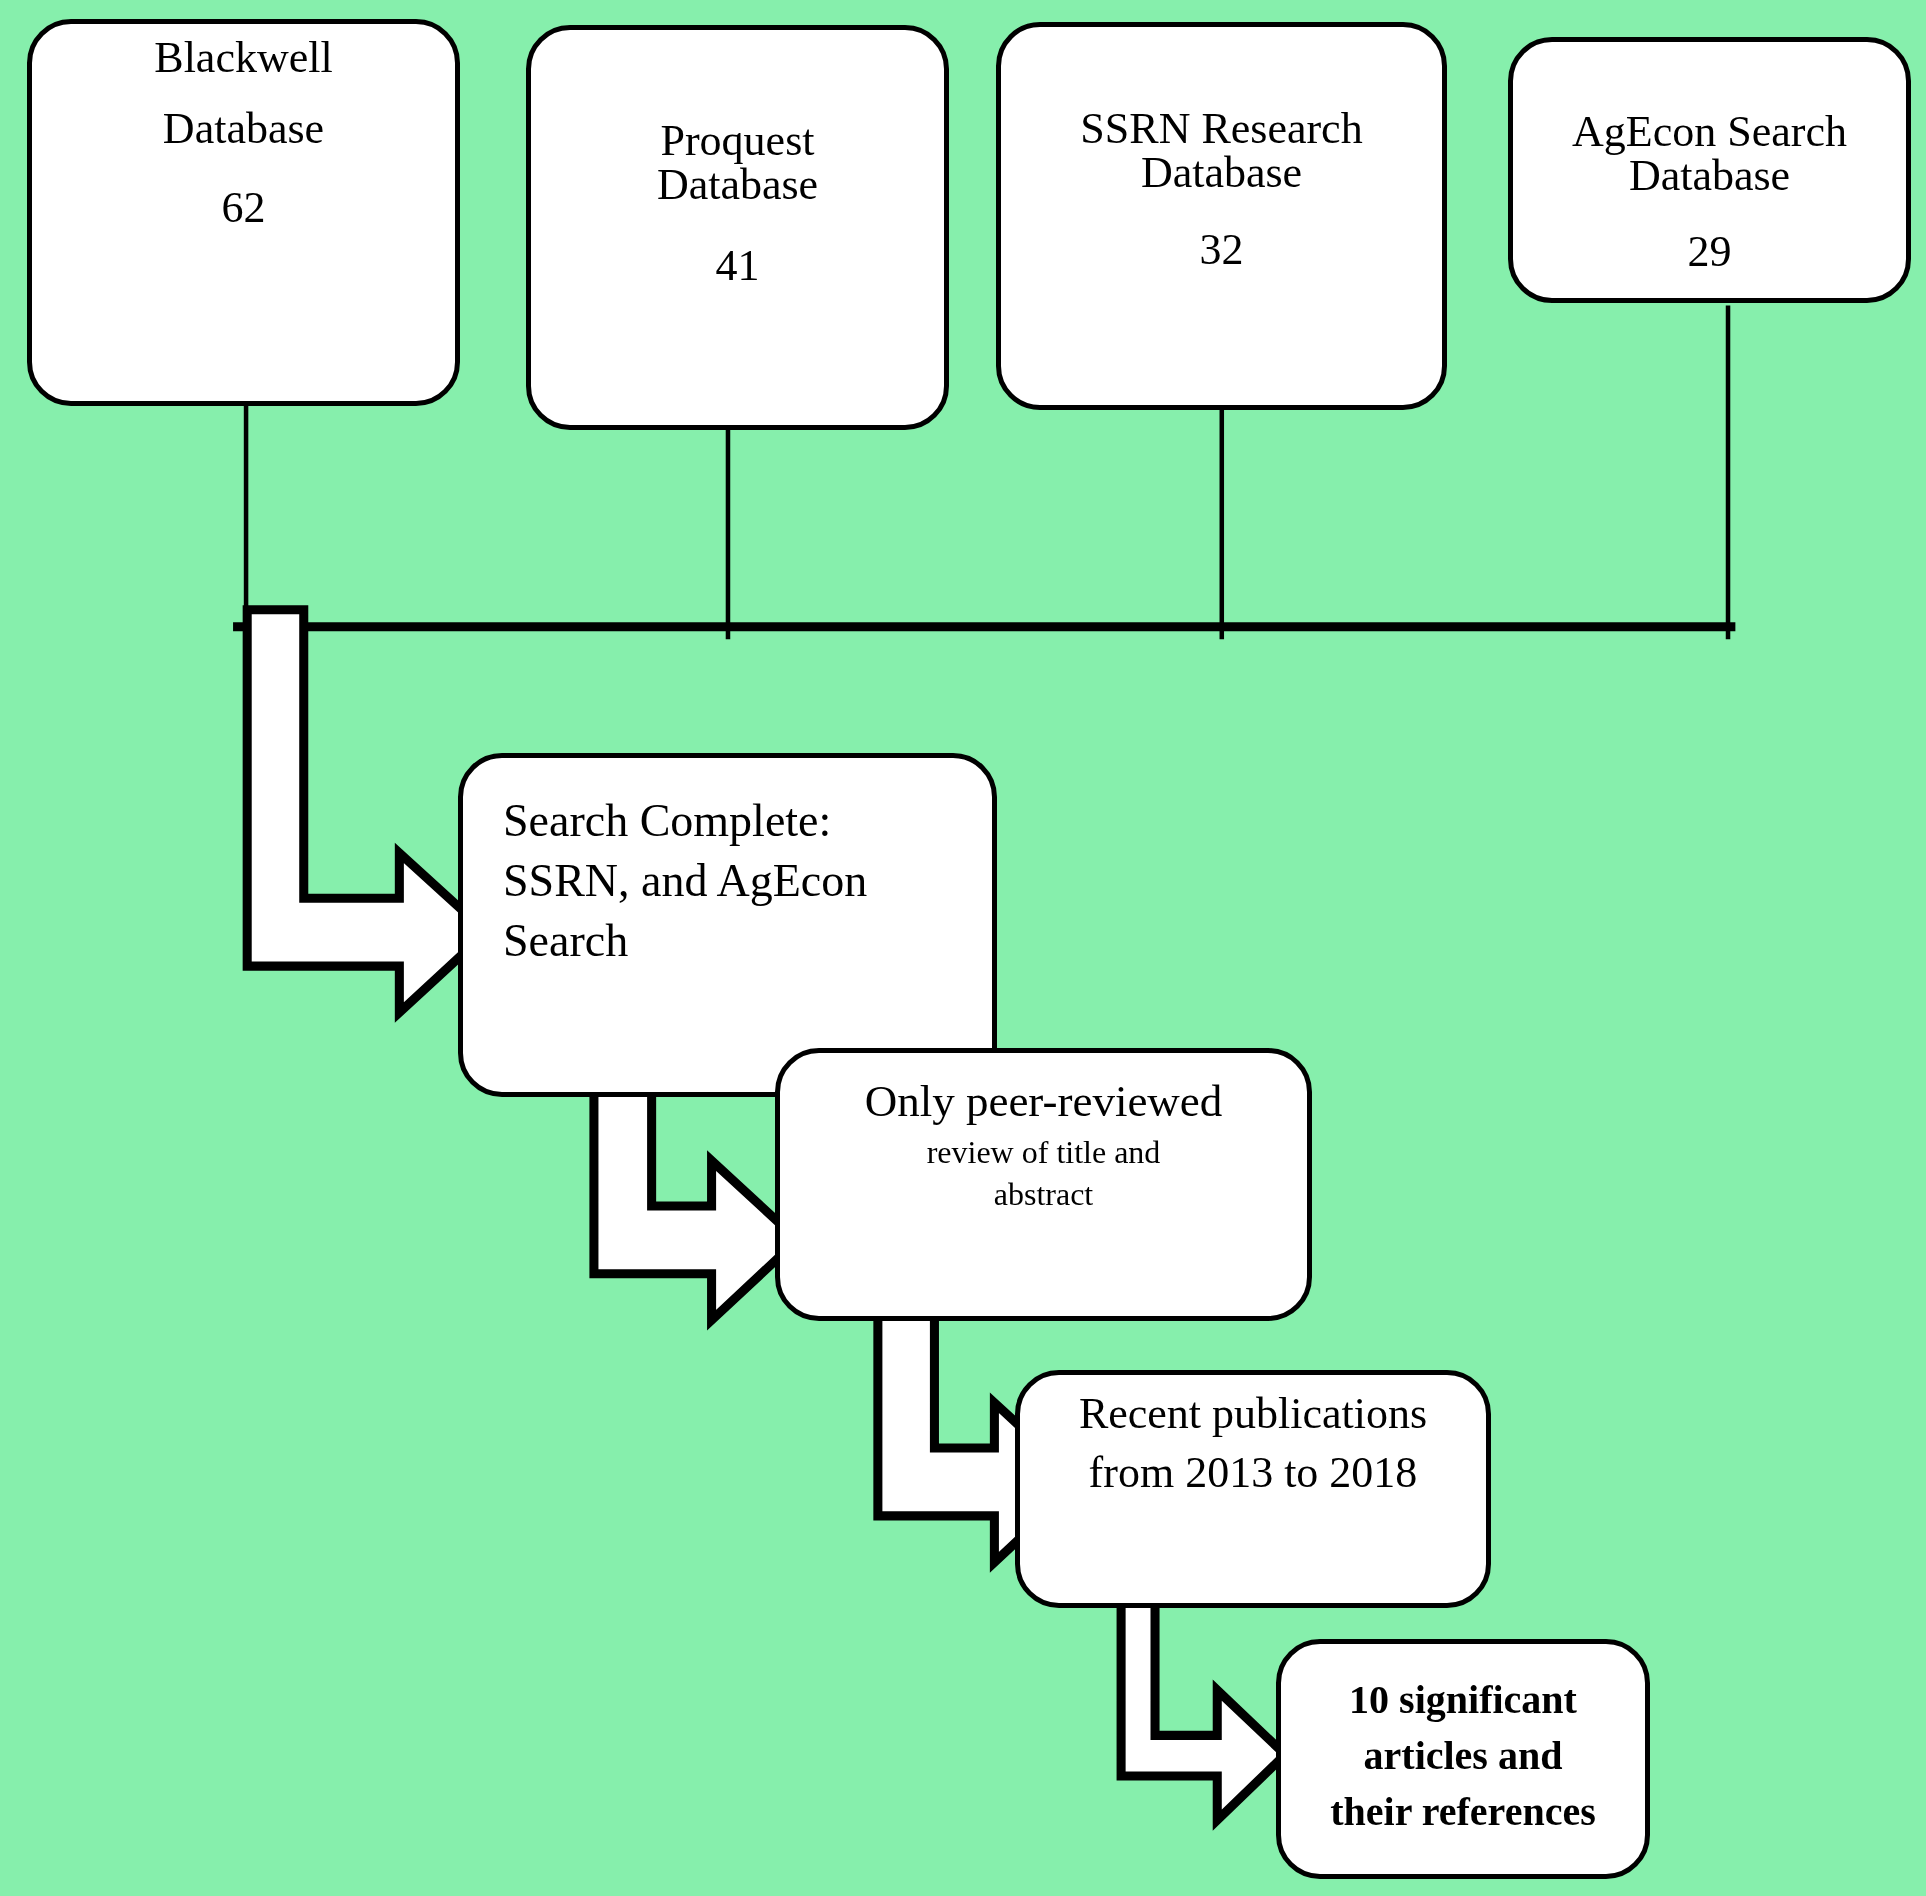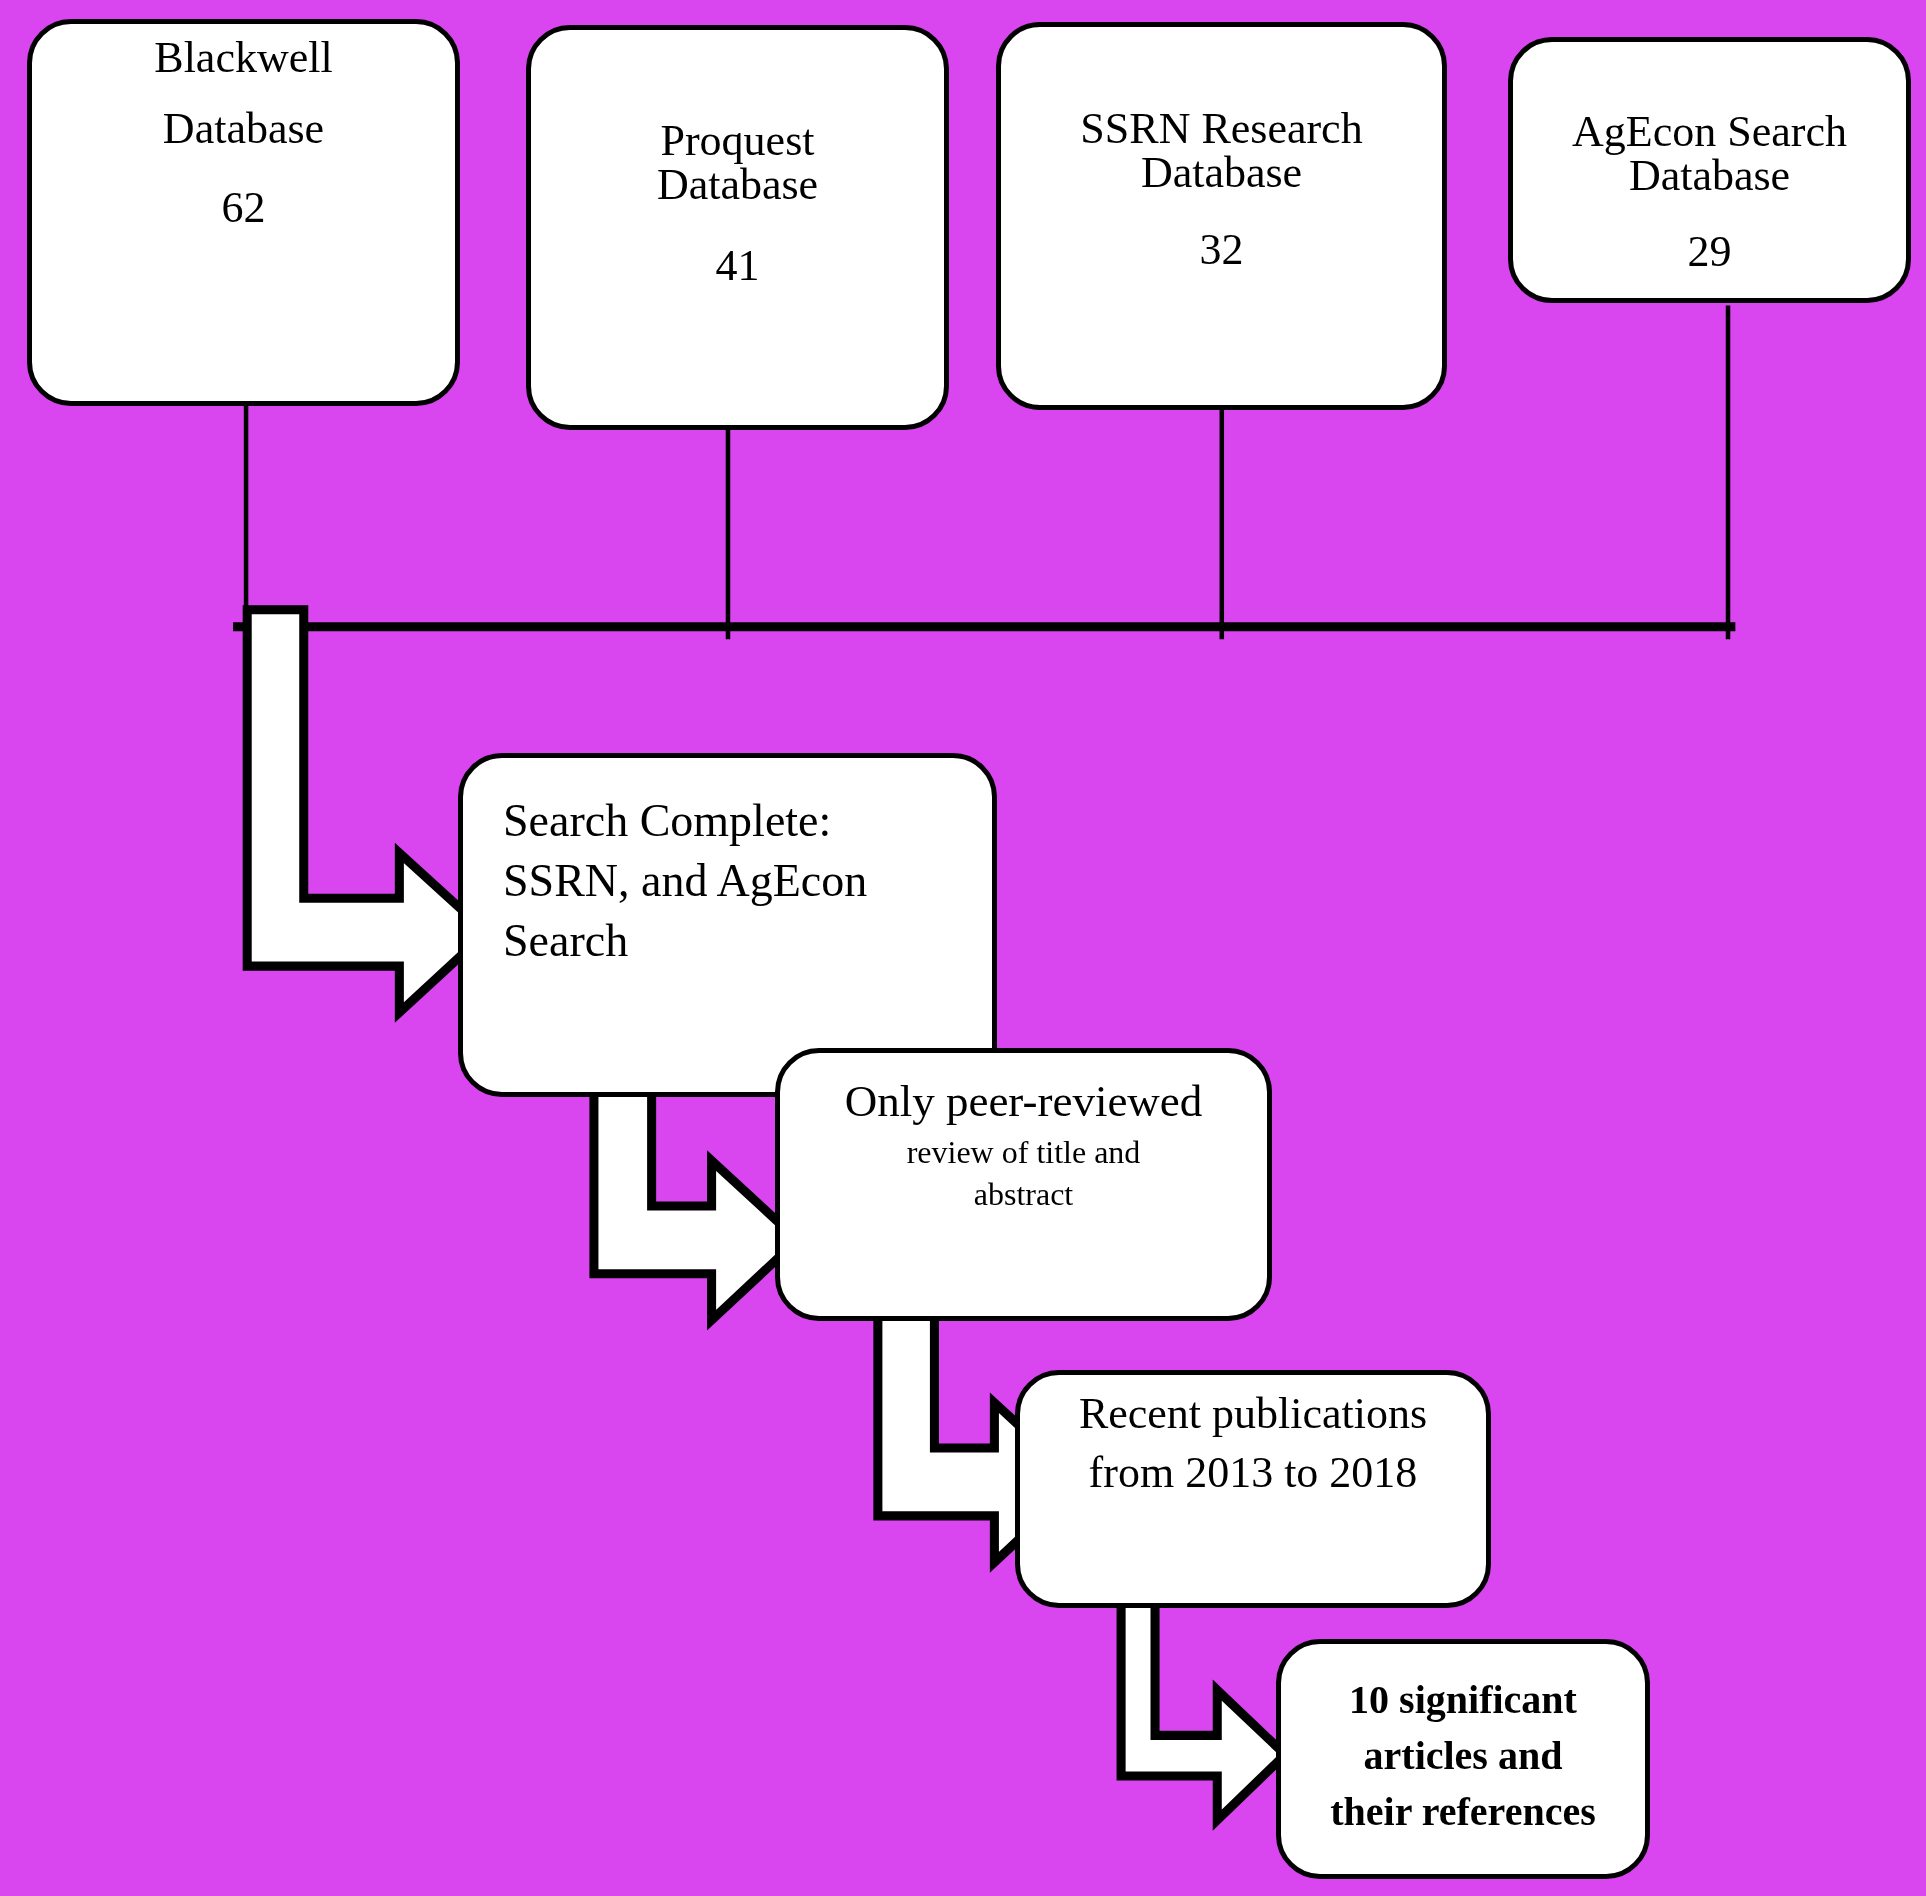--- a/index.html
+++ b/index.html
@@ -4,21 +4,21 @@
 <style>
   html, body {
     margin: 0;
     padding: 0;
     background: #ffffff;
   }
   #canvas {
     position: relative;
     width: 1926px;
     height: 1896px;
-    background: #d946ef;
+    background: #86efac;
     overflow: hidden;
     font-family: "Liberation Serif", "DejaVu Serif", serif;
   }
   #canvas svg.layer {
     position: absolute;
     left: 0;
     top: 0;
     width: 1926px;
     height: 1896px;
     pointer-events: none;
@@ -75,21 +75,21 @@
     align-items: flex-start;
     padding: 33px 0 0 40px;
   }
   #node-search-complete .line {
     font-size: 46px;
     line-height: 1.30;
     text-align: left;
   }
 
   #node-peer-reviewed {
-    left: 775px; top: 1048px; width: 497px; height: 273px;
+    left: 775px; top: 1048px; width: 537px; height: 273px;
     align-items: center;
     padding-top: 20.4px;
   }
   #node-peer-reviewed .line { text-align: center; }
   #node-peer-reviewed .big   { font-size: 45px; line-height: 1.27; }
   #node-peer-reviewed .small { font-size: 32px; line-height: 1.32; }
 
   #node-recent {
     left: 1015px; top: 1370px; width: 476px; height: 238px;
     align-items: center;

